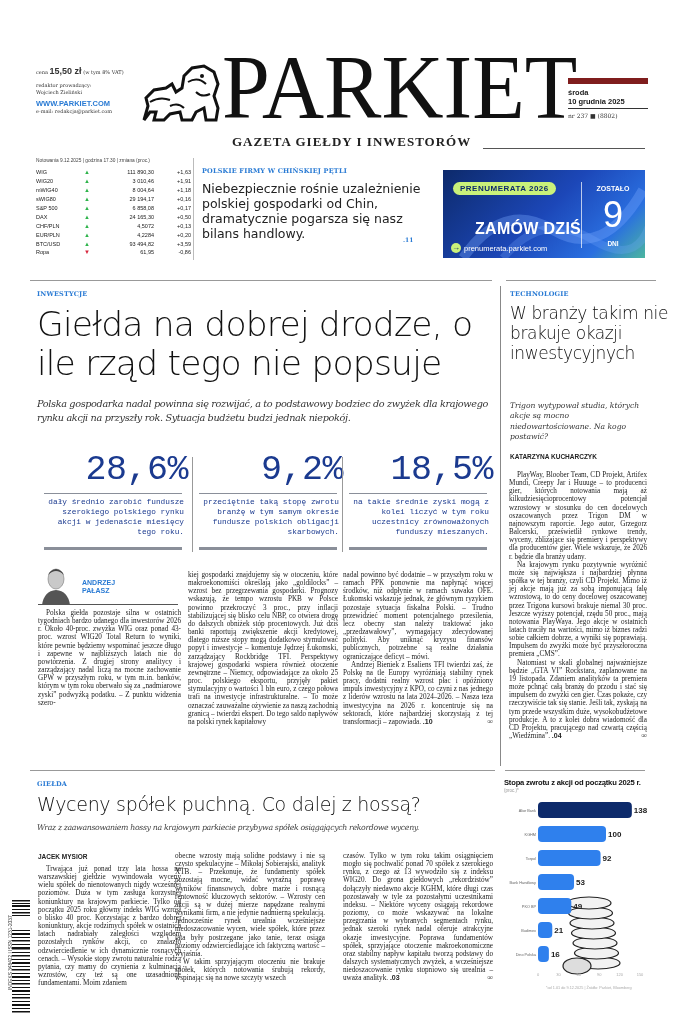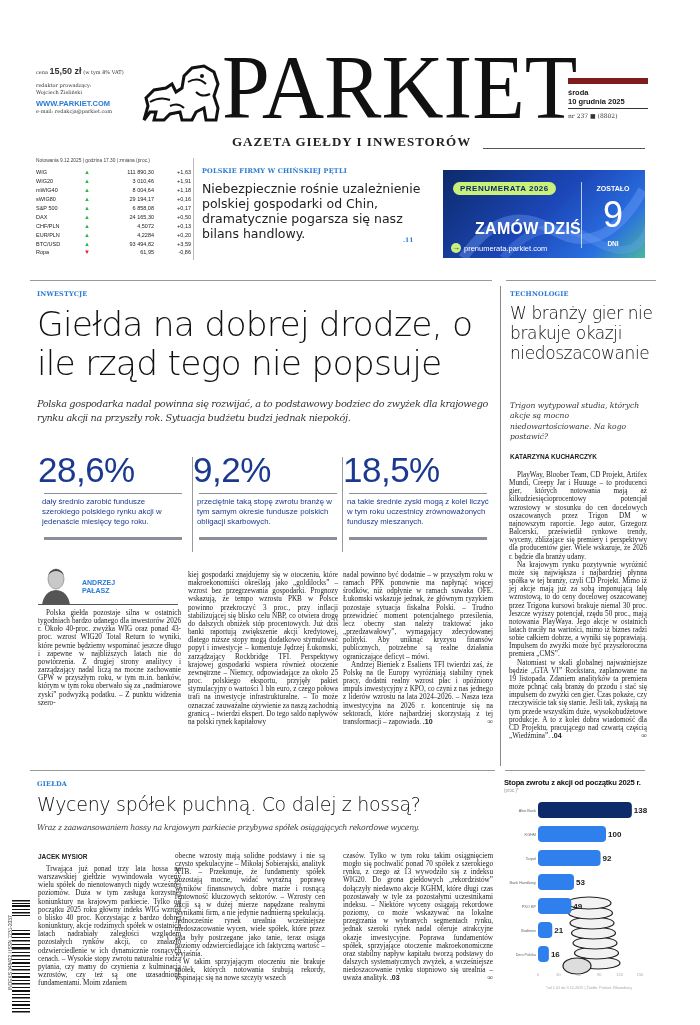--- a/index.html
+++ b/index.html
@@ -53,21 +53,21 @@
   .hrule { border-top: 1px solid #999; }
   #rule-top { left: 30px; top: 280px; width: 462px; }
   #vrule-right { left: 500px; top: 286px; height: 480px; border-left: 1px solid #888; }
   #rule-top-right { left: 506px; top: 280px; width: 150px; }
 
   
   #main-kicker { left: 37px; top: 290px; }
   #main-title { left: 37px; top: 305px; width: 460px; font-family: "DejaVu Sans", sans-serif; font-weight: 300; font-size: 34.5px; line-height: 39px; color: #111; letter-spacing: -0.8px; }
   #main-lead { left: 37px; top: 397px; width: 455px; font-family: "DejaVu Serif", serif; font-style: italic; font-size: 9.7px; line-height: 14px; color: #333; letter-spacing: -0.35px; }
 
-  .stat { position: absolute; top: 450px; width: 150px; text-align: left; color: #1b3a8f; font-family: Liberation Sans, sans-serif; }
+  .stat { position: absolute; top: 450px; width: 150px; text-align: right; color: #1b3a8f; font-family: Liberation Mono, monospace; }
   .stat-num { font-size: 35px; line-height: 40px; font-weight: 300; letter-spacing: -0.5px; color: #1b3a8f; }
   .stat-rule { border-top: 1.5px solid #8a8f99; margin: 3px 6px 3px; }
   .stat-text { font-size: 7.8px; line-height: 10px; color: #1b3a8f; padding: 0 4px; }
   .stat-bottom { border-top: 3px solid #8a8f99; margin: 10px 6px 0; }
   .stat-vrule { position: absolute; top: 457px; height: 95px; border-left: 1px solid #999; }
 
   
   #author-photo { left: 40px; top: 565px; width: 32px; height: 40px; }
   #author-name { left: 82px; top: 579px; font-family: "Liberation Sans", sans-serif; font-size: 7px; line-height: 8px; font-weight: bold; color: #2a7bd4; }
   #author-rule { left: 38px; top: 604px; width: 140px; border-top: 1px solid #555; }
@@ -270,21 +270,21 @@
 </div>
 <div id="col2" class="abs body-text">
   <div>kiej gospodarki znajdujemy się w otoczeniu, które makroekonomiści określają jako „goldilocks” – wzrost bez przegrzewania gospodarki. Prognozy wskazują, że tempo wzrostu PKB w Polsce powinno przekroczyć 3 proc., przy inflacji stabilizującej się blisko celu NBP, co otwiera drogę do dalszych obniżek stóp procentowych. Już dziś banki raportują zwiększenie akcji kredytowej, dlatego niższe stopy mogą dodatkowo stymulować popyt i inwestycje – komentuje Jędrzej Łukomski, zarządzający Rockbridge TFI. Perspektywy krajowej gospodarki wspiera również otoczenie zewnętrzne – Niemcy, odpowiadające za około 25 proc. polskiego eksportu, przyjęły pakiet stymulacyjny o wartości 1 bln euro, z czego połowa trafi na inwestycje infrastrukturalne. – To może oznaczać zauważalne ożywienie za naszą zachodnią granicą – twierdzi ekspert. Do tego saldo napływów na polski rynek kapitałowy</div>
 </div>
 <div id="col3" class="abs body-text">
   <div>nadal powinno być dodatnie – w przyszłym roku w ramach PPK ponownie ma napłynąć więcej środków, niż odpłynie w ramach suwaka OFE. Łukomski wskazuje jednak, że głównym ryzykiem pozostaje sytuacja fiskalna Polski. – Trudno przewidzieć moment potencjalnego przesilenia, lecz obecny stan należy traktować jako „przedzawałowy”, wymagający zdecydowanej polityki. Aby uniknąć kryzysu finansów publicznych, potrzebne są realne działania ograniczające deficyt – mówi.</div>
   <p><span>Andrzej Bieniek z Esaliens TFI twierdzi zaś, że Polskę na tle Europy wyróżniają stabilny rynek pracy, dodatni realny wzrost płac i opóźniony impuls inwestycyjny z KPO, co czyni z nas jednego z liderów wzrostu na lata 2024–2026. – Nasza teza inwestycyjna na 2026 r. koncentruje się na sektorach, które najbardziej skorzystają z tej transformacji – zapowiada.</span> <span class="pg">.10</span><span class="end-mark">∞</span></p>
 </div>
 
 <div id="tech-kicker" class="abs kicker">TECHNOLOGIE</div>
-<div id="tech-title" class="abs">W branży gier nie brakuje okazji niedoszacowanie</div>
+<div id="tech-title" class="abs">W branży takim nie brakuje okazji inwestycyjnych</div>
 <div id="tech-lead" class="abs">Trigon wytypował studia, których akcje są mocno niedowartościowane. Na kogo postawić?</div>
 <div id="tech-author" class="abs">KATARZYNA KUCHARCZYK</div>
 <div id="col-right" class="abs body-text">
   <p>PlayWay, Bloober Team, CD Projekt, Artifex Mundi, Creepy Jar i Huuuge – to producenci gier, których notowania mają aż kilkudziesięcioprocentowy potencjał wzrostowy w stosunku do cen docelowych oszacowanych przez Trigon DM w najnowszym raporcie. Jego autor, Grzegorz Balcerski, prześwietlił rynkowe trendy, wyceny, zbliżające się premiery i perspektywy dla producentów gier. Wiele wskazuje, że 2026 r. będzie dla branży udany.</p>
   <p>Na krajowym rynku pozytywnie wyróżnić może się największa i najbardziej płynna spółka w tej branży, czyli CD Projekt. Mimo iż jej akcje mają już za sobą imponującą falę wzrostową, to do ceny docelowej oszacowanej przez Trigona kursowi brakuje niemal 30 proc. Jeszcze wyższy potencjał, rzędu 50 proc., mają notowania PlayWaya. Jego akcje w ostatnich latach traciły na wartości, mimo iż biznes radzi sobie całkiem dobrze, a wyniki się poprawiają. Impulsem do zwyżki może być przyszłoroczna premiera „CMS”.</p>
   <p><span>Natomiast w skali globalnej najważniejsze będzie „GTA VI” Rockstara, zaplanowane na 19 listopada. Zdaniem analityków ta premiera może pchnąć całą branżę do przodu i stać się impulsem do zwyżki cen gier. Czas pokaże, czy rzeczywiście tak się stanie. Jeśli tak, zyskają na tym przede wszystkim duże, wysokobudżetowe produkcje. A to z kolei dobra wiadomość dla CD Projektu, pracującego nad czwartą częścią „Wiedźmina”.</span> <span class="pg">.04</span><span class="end-mark">∞</span></p>
 </div>
 
 <div id="rule-mid" class="abs"></div>
 <div id="rule-mid-right" class="abs"></div>

